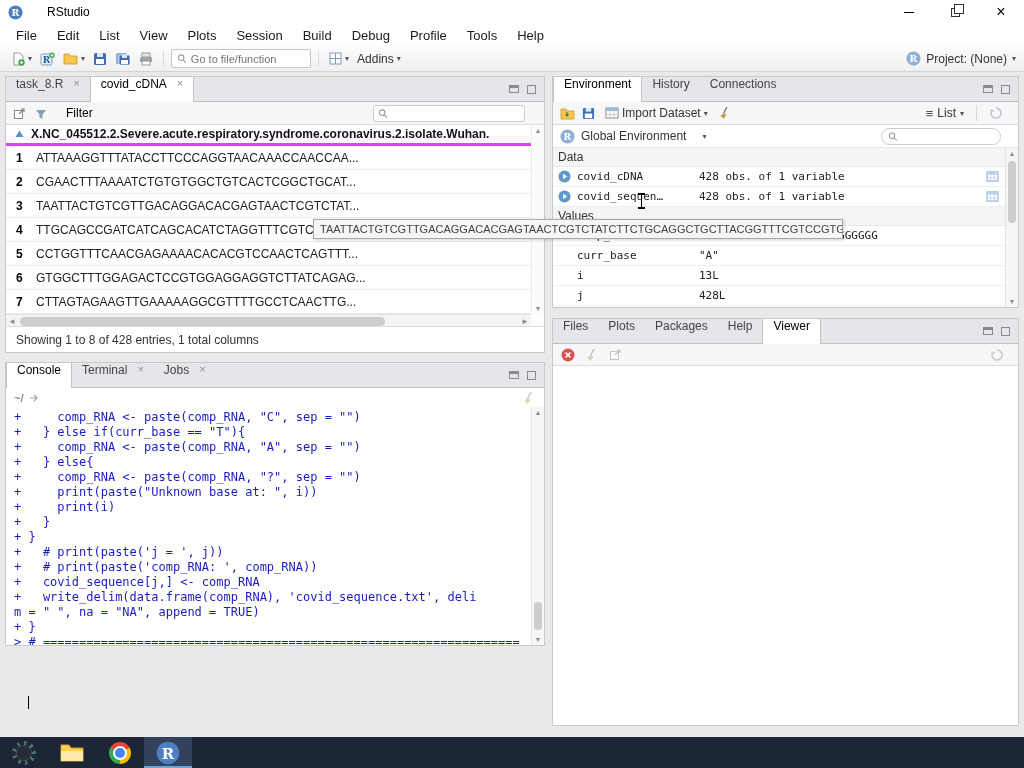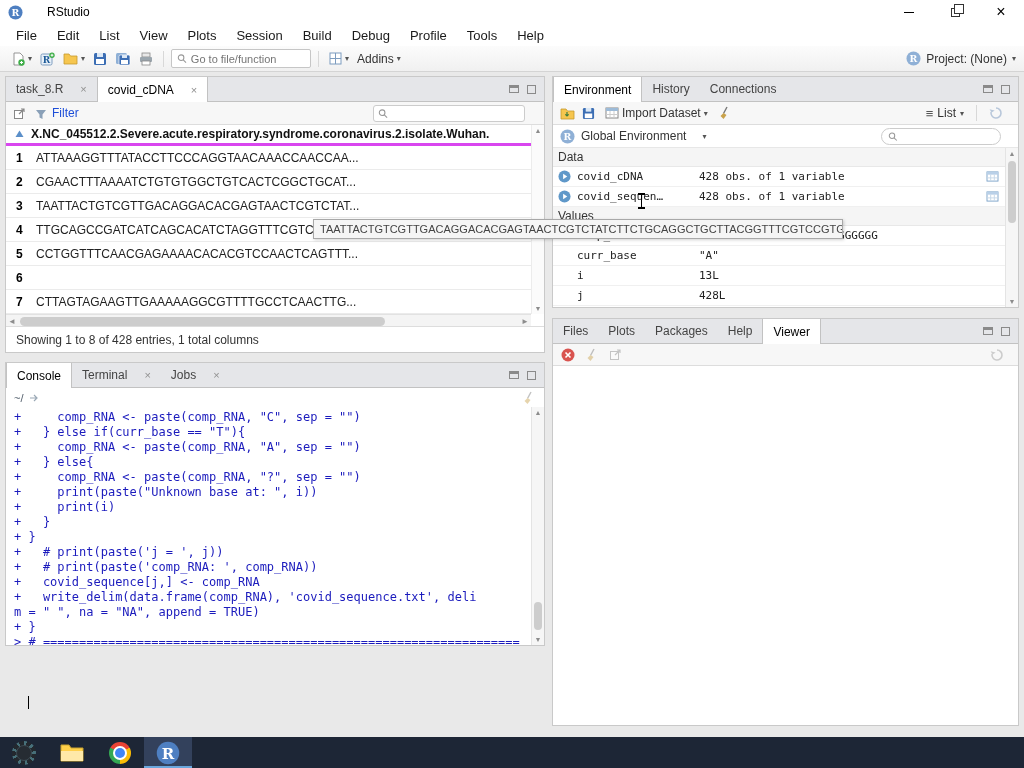--- a/index.html
+++ b/index.html
@@ -27,31 +27,31 @@
 .tbtn{height:22px;min-width:20px;display:flex;align-items:center;justify-content:center;padding:0 3px;gap:3px;font-size:12px;color:#333}
 .caret{font-size:8px;color:#555}
 .tsep{width:1px;height:16px;background:#d8d8d8;margin:0 5px}
 .goto-input{width:140px;height:19px;border:1px solid #c6c6c6;border-radius:2px;background:#fff;display:flex;align-items:center;padding:0 5px;gap:4px}
 .goto-input input{border:none;outline:none;width:100%;font-size:11px;color:#555;background:transparent;font-family:inherit}
 .toolbar-right{margin-left:auto;display:flex;align-items:center;gap:5px;font-size:12px;color:#333}
 
 
 .pane{position:absolute;background:#fff;border:1px solid #c9c9c9}
 .tabbar{height:25px;background:#e5e6e9;border-bottom:1px solid #c2c2c2;display:flex;align-items:stretch}
-.tab{padding:0 10px;font-size:12px;color:#444;display:flex;align-items:center;gap:17px}
+.tab{padding:0 10px;font-size:12px;color:#444;display:flex;gap:10px}
 .tab.active{background:#fff;border-left:1px solid #c2c2c2;border-right:1px solid #c2c2c2;margin-bottom:-1px;color:#000}
 .tab .x{color:#909090;font-size:11px}
 .pane-btns{margin-left:auto;display:flex;align-items:center;gap:8px;padding-right:8px}
 .pb-min{width:10px;height:8px;border:1px solid #8a8a8a;border-top-width:3px}
 .pb-max{width:9px;height:9px;border:1px solid #8a8a8a}
 
 
 .source-pane{left:5px;top:76px;width:540px;height:277px}
 .src-toolbar{height:23px;border-bottom:1px solid #ddd;background:#f7f7f7;display:flex;align-items:center;padding:0 7px;gap:9px}
-.filter-btn{display:flex;align-items:flex-end;gap:5px;color:#1d4ed8}
+.filter-btn{display:flex;align-items:flex-end;gap:19px;color:#000000}
 .src-search{margin-left:auto;width:152px;height:17px;border:1px solid #ccc;border-radius:3px;background:#fff;display:flex;align-items:center;padding:0 4px;gap:4px;margin-right:12px}
 .src-search input,.env-search input{border:none;outline:none;width:100%;background:transparent;font-size:11px}
 .grid-header{height:21px;border-bottom:3px solid #d946ef;display:flex;align-items:center;font-weight:bold;font-size:12px;white-space:nowrap;overflow:hidden;margin-right:13px}
 .sort-icon{margin:0 7px 0 9px;flex:none}
 .grid-rows{margin-right:13px}
 .grid-rows .row{height:24px;display:flex;align-items:center;border-bottom:1px solid #ebebeb;font-size:12px;color:#222;white-space:nowrap;overflow:hidden}
 .row .num{width:30px;flex:none;font-weight:bold;padding-left:10px;color:#000}
 .hscroll{position:absolute;left:0;right:13px;top:237px;height:13px;background:#f4f4f4;border-top:1px solid #e2e2e2}
 .hthumb{position:absolute;left:14px;width:365px;top:2px;height:9px;background:#cdcdcd;border-radius:5px}
 .sarrow-l{position:absolute;left:2px;top:2px;font-size:8px;color:#8d8d8d}
@@ -285,20 +285,21 @@
         <span class="seq">TTGCAGCCGATCATCAGCACATCTAGGTTTCGTCCG...</span>
       </div>
 
       <div class="row">
         <span class="num">5</span>
         <span class="seq">CCTGGTTTCAACGAGAAAACACACGTCCAACTCAGTTT...</span>
       </div>
 
       <div class="row">
         <span class="num">6</span>
+        <span class="seq">GTGGCTTTGGAGACTCCGTGGAGGAGGTCTTATCAGAG...</span>
       </div>
 
       <div class="row">
         <span class="num">7</span>
         <span class="seq">CTTAGTAGAAGTTGAAAAAGGCGTTTTGCCTCAACTTG...</span>
       </div>
     </div>
   <div class="vscroll-src">
     <span class="va" style="top:2px">▲</span>
     <span class="va" style="bottom:2px">▼</span>

